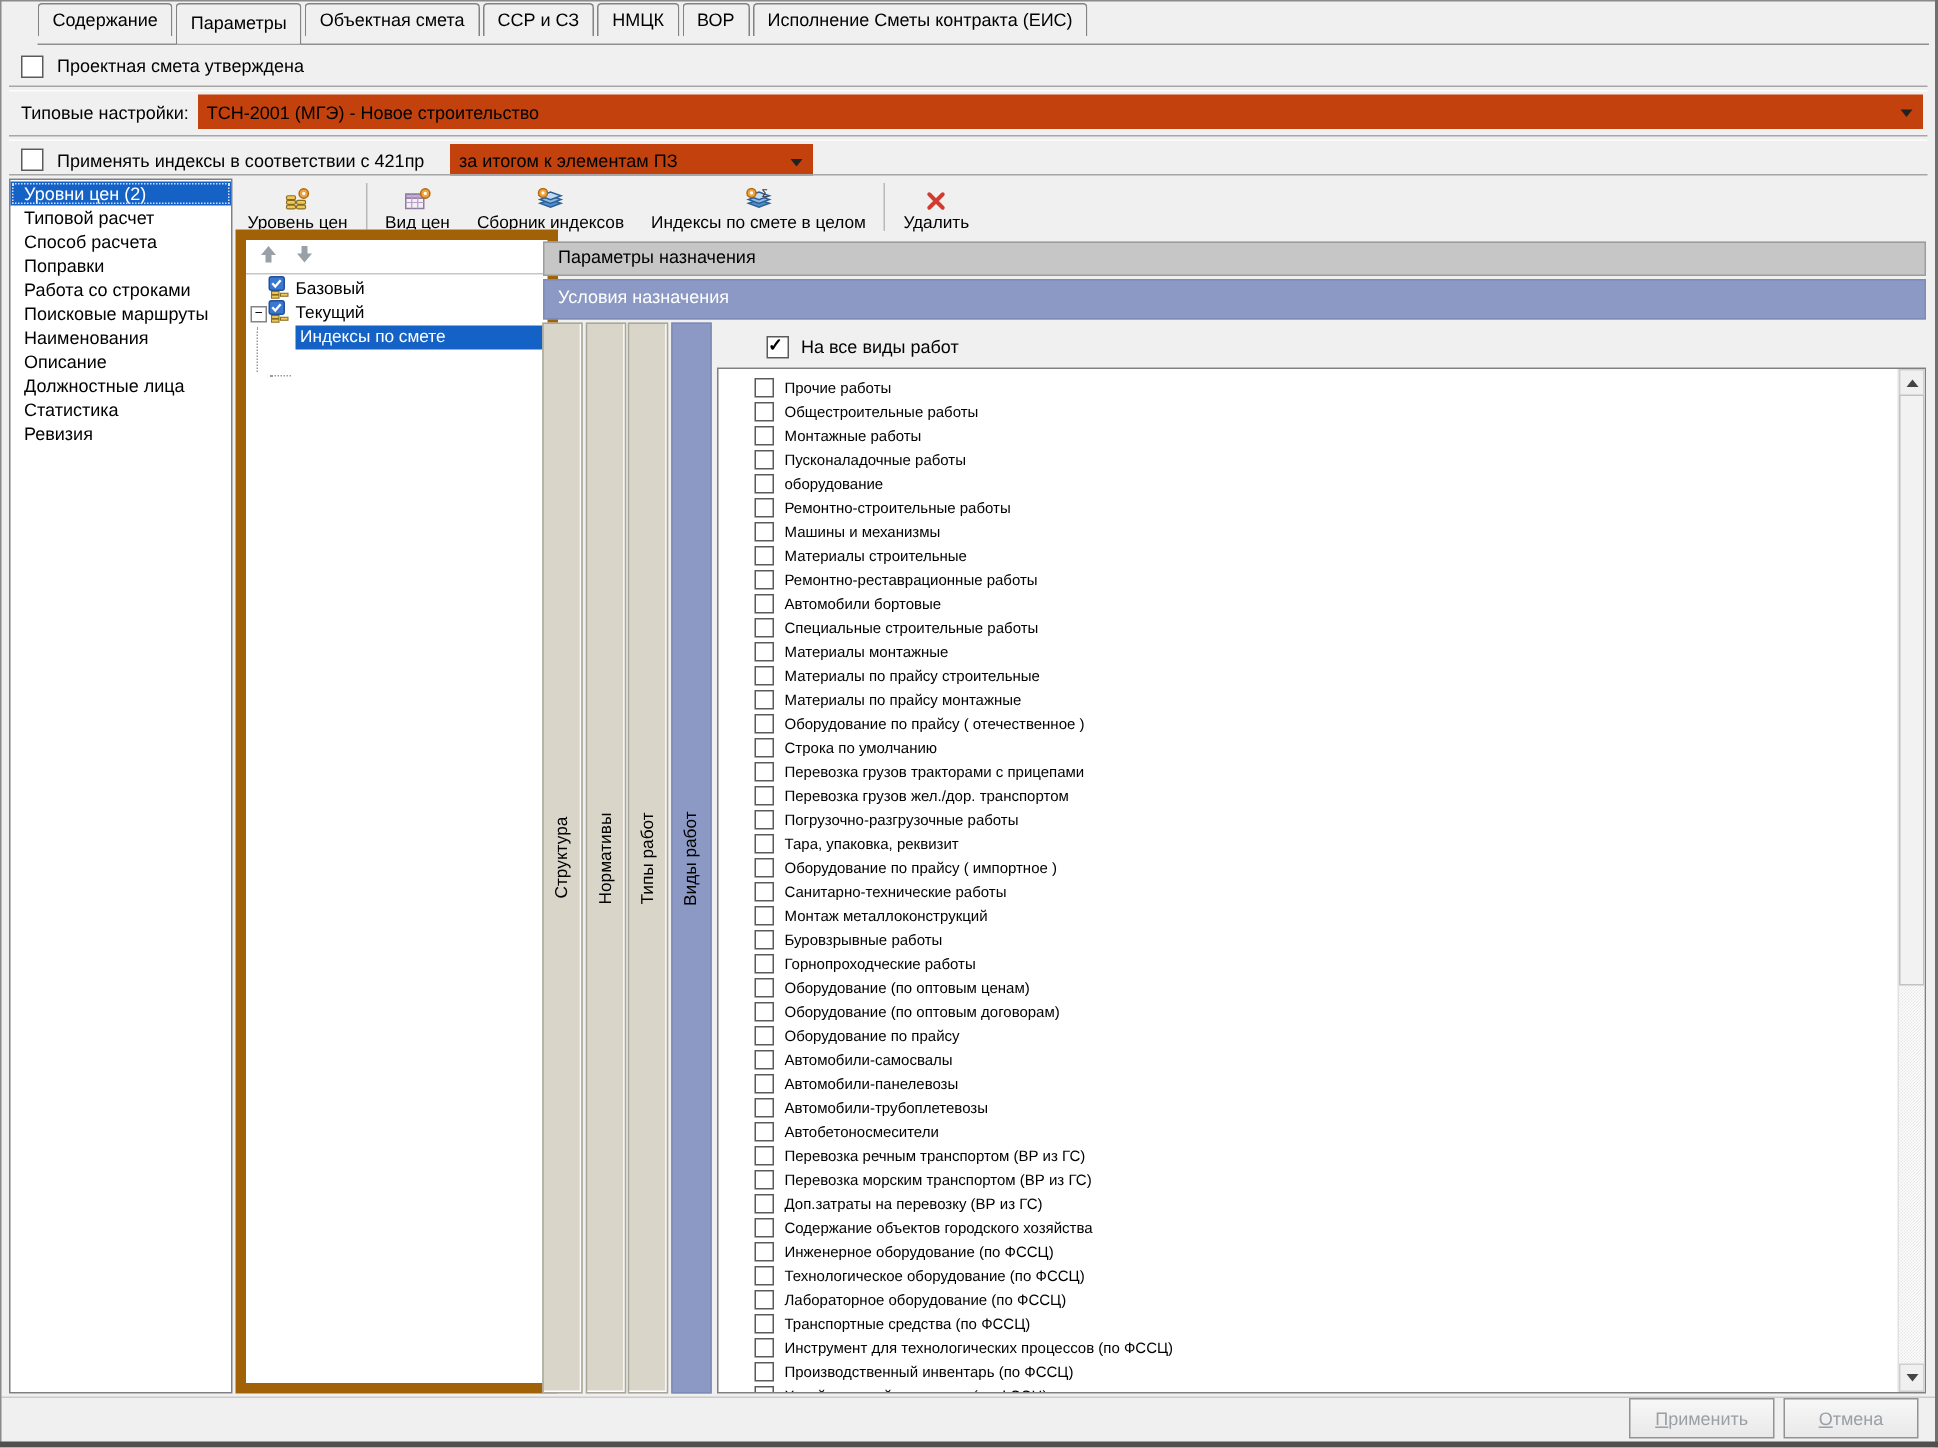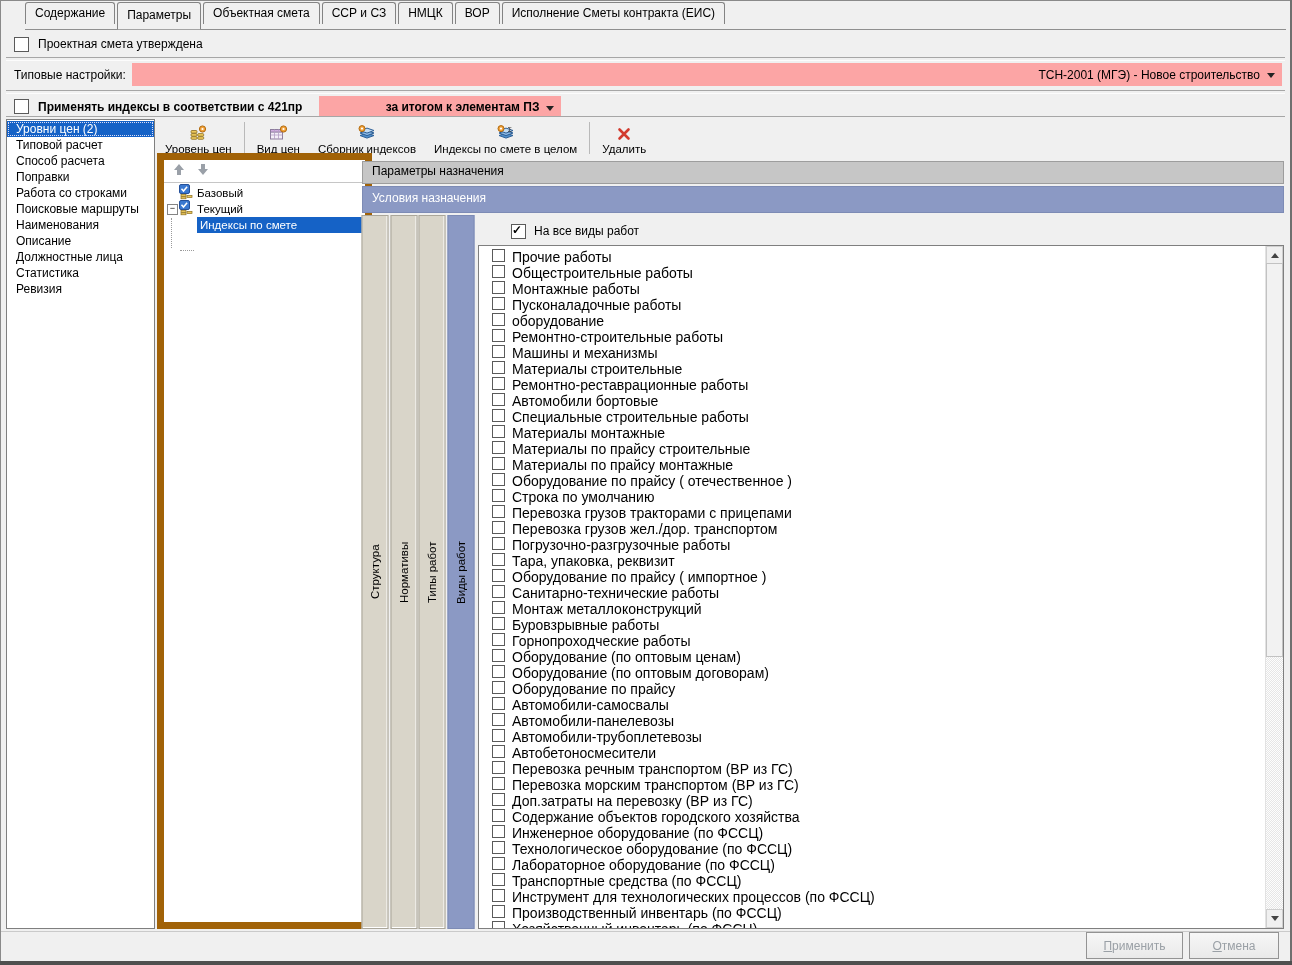--- a/index.html
+++ b/index.html
@@ -23,25 +23,25 @@
   .cb{width:13px;height:13px;background:#fff;border:1px solid #5a5a5a;display:inline-block;position:relative;flex:none;}
   .cb.checked::after{content:"✓";position:absolute;left:0px;top:-2px;font-size:12px;font-weight:bold;color:#000;}
   .cb.small{width:11px;height:11px;}
 
   .row-approved{position:absolute;left:14px;top:36px;height:16px;display:flex;align-items:center;gap:9px;}
   .hsep{position:absolute;left:6px;right:7px;height:2px;border-top:1px solid #a6a6a6;border-bottom:1px solid #fcfcfc;}
   .sep1{top:57px;} .sep2{top:90px;} .sep3{top:116px;}
 
   .row-settings{position:absolute;left:14px;top:63px;right:10px;height:23px;display:flex;align-items:center;}
   .row-settings .lbl{margin-right:6px;white-space:nowrap;}
-  .combo{background:#fca5a5;height:23px;display:flex;align-items:center;position:relative;padding:0 22px 0 6px;justify-content:flex-end;}
+  .combo{background:#c2410c;height:23px;display:flex;align-items:center;position:relative;padding:0 22px 0 6px;}
   .combo.flex1{flex:1;}
   .combo .arrow{position:absolute;right:7px;top:10px;width:0;height:0;border-left:4px solid transparent;border-right:4px solid transparent;border-top:5px solid #222;}
 
-  .row-indices{position:absolute;left:14px;top:96px;height:21px;display:flex;align-items:center;gap:9px;font-weight:bold;}
+  .row-indices{position:absolute;left:14px;top:96px;height:21px;display:flex;align-items:center;gap:9px;}
   .combo.mode{width:214px;height:21px;margin-left:8px;}
 
   
   .sidebar{position:absolute;left:6px;top:119px;width:147px;bottom:36px;background:#fff;border:1px solid #7f7f7f;padding-top:1px;}
   .side-item{height:16px;line-height:16px;padding-left:9px;white-space:nowrap;cursor:default;}
   .side-item.active{background:#1562c6;color:#fff;outline:1px dotted #dcdcf5;outline-offset:-2px;}
 
   
   .toolbar{position:absolute;left:156px;top:118px;right:7px;height:40px;display:flex;align-items:stretch;background:#f0f0f0;}
   .tbtn{display:flex;flex-direction:column;align-items:center;justify-content:flex-end;gap:1px;padding:3px 9px 3px;font-size:11.5px;white-space:nowrap;cursor:default;}
@@ -70,21 +70,21 @@
   .vtabs{position:absolute;left:362px;top:215px;bottom:36px;width:112px;display:flex;gap:2px;}
   .vtab{width:26px;background:#d9d5c9;border:1px solid #aaa69a;box-shadow:inset 1px 1px 0 #fff;
         writing-mode:vertical-rl;transform:rotate(180deg);text-align:center;line-height:24px;
         font-size:11.5px;white-space:nowrap;cursor:default;}
   .vtab.active{background:#8b99c4;border-color:#7d8bb5;box-shadow:none;}
 
   .allworks{position:absolute;left:484px;top:223px;height:16px;display:flex;align-items:center;gap:8px;padding-left:27px;}
 
   .worklist{position:absolute;left:478px;top:245px;right:8px;bottom:36px;background:#fff;border:1px solid #7f7f7f;
             overflow:hidden;padding-top:3px;}
-  .wrow{height:16px;display:flex;align-items:flex-start;gap:7px;padding-left:13px;font-size:14px;white-space:nowrap;}
+  .wrow{height:16px;display:flex;align-items:flex-end;gap:7px;padding-left:13px;font-size:10px;white-space:nowrap;margin-left:11px;}
 
   
   .vscroll{position:absolute;top:0;right:0;bottom:0;width:17px;background-color:#fdfdfd;
     background-image:linear-gradient(45deg,#e6e6e6 25%,transparent 25%,transparent 75%,#e6e6e6 75%),
                      linear-gradient(45deg,#e6e6e6 25%,transparent 25%,transparent 75%,#e6e6e6 75%);
     background-size:2px 2px;background-position:0 0,1px 1px;border-left:1px solid #e2e2e2;}
   .sbtn{position:absolute;left:0;right:0;height:17px;background:#f0f0f0;border:1px solid #cfcfcf;
         display:flex;align-items:center;justify-content:center;}
   .sbtn.up{top:0;} .sbtn.down{bottom:0;}
   .sbtn .tri-up{width:0;height:0;border-left:4px solid transparent;border-right:4px solid transparent;border-bottom:5px solid #444;}

